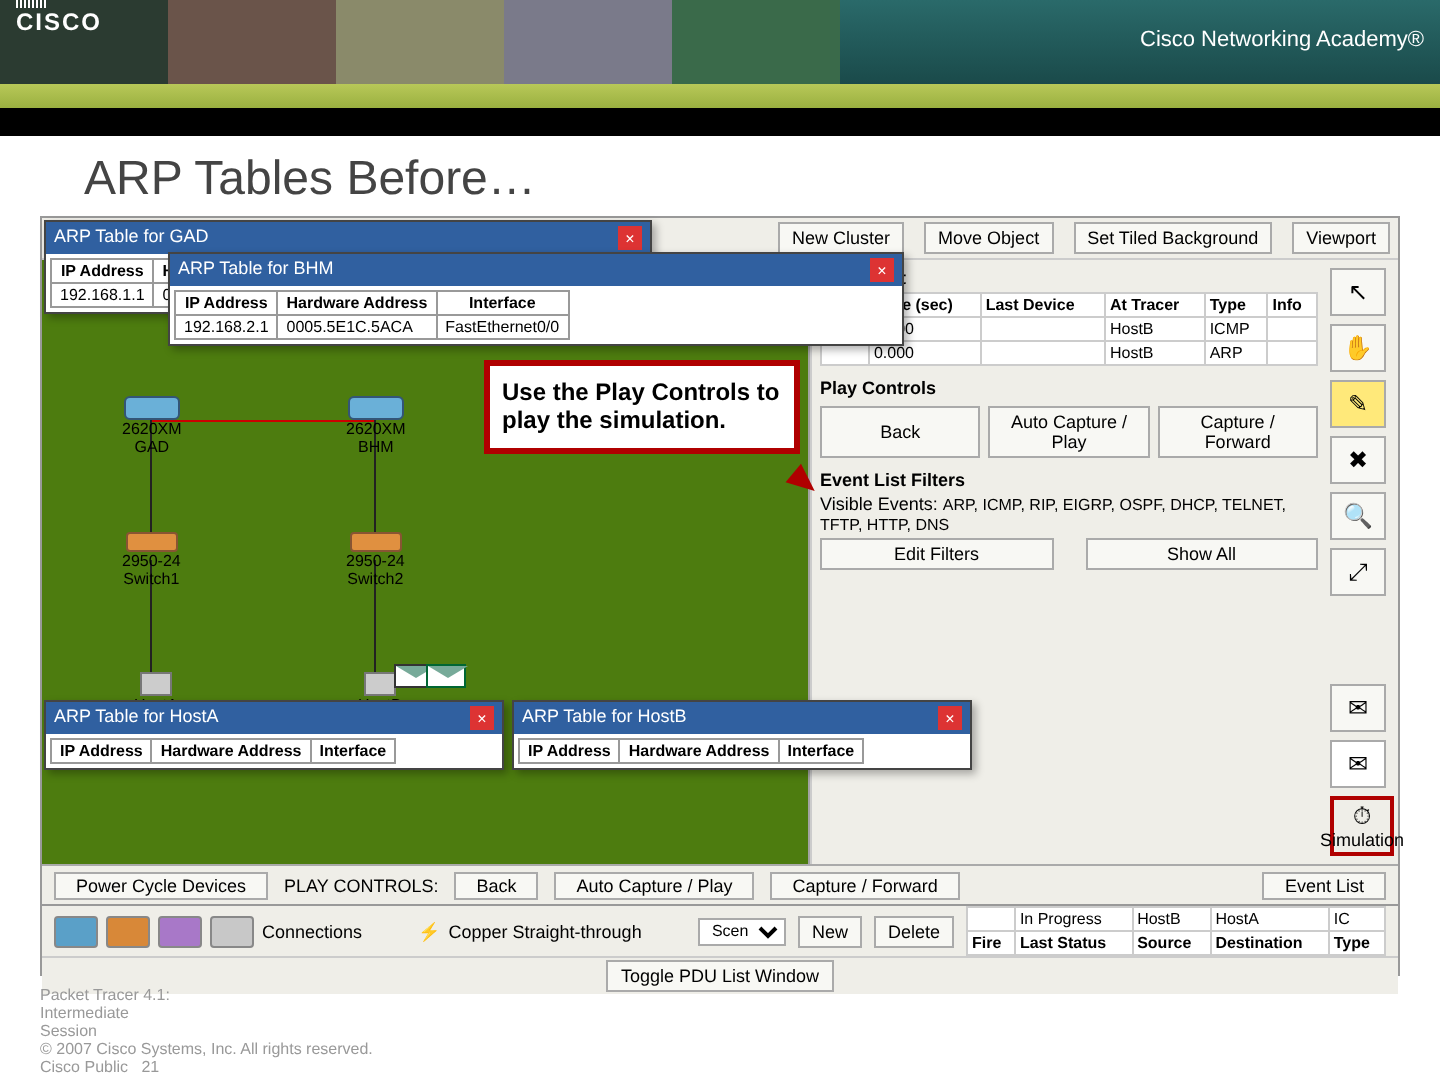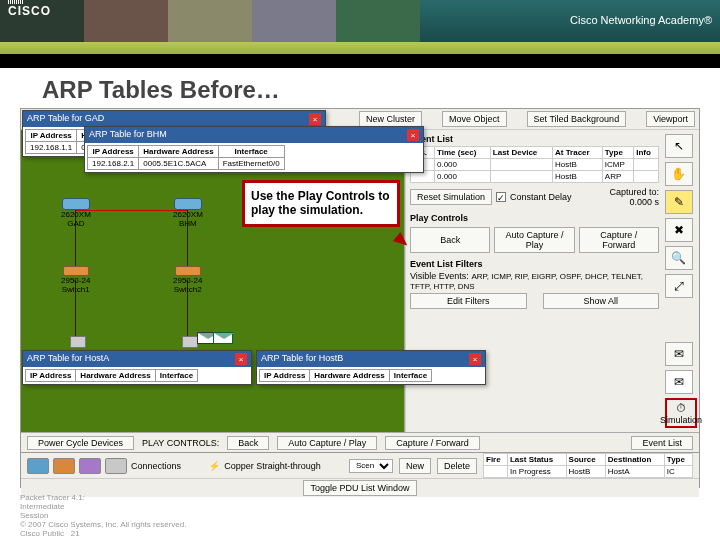--- a/index.html
+++ b/index.html
@@ -7,24 +7,24 @@
   .banner { height: 42px; background: linear-gradient(#2a6a6a,#1a4a4a); position: relative; display: flex; align-items: center; }
   .banner .people { position:absolute; left:0; top:0; width:420px; height:42px; display:flex; }
   .people .p { flex:1; }
   .people .p1{background:#2b3b31}.people .p2{background:#6a544a}.people .p3{background:#8a8a6a}.people .p4{background:#7a7a8a}.people .p5{background:#3a6a4a}
   .banner .logo { position:absolute; left:8px; top:4px; color:#fff; font-weight:bold; font-size:12px; letter-spacing:1px; }
   .banner .bars { position:absolute; left:8px; top:-2px; display:flex; gap:1px; }
   .banner .bars span{display:inline-block;width:1px;height:6px;background:#fff}
   .banner .academy { position:absolute; right:8px; top:14px; color:#fff; font-size:11px; }
   .ribbon { height:12px; background:linear-gradient(#b8c858,#9ab040); }
   .blackbar { height:14px; background:#000; }
-  .slide-title { font-size:24px; color:#444; padding:8px 0 4px 42px; font-weight:bold; }
+  .slide-title { font-size:24px; color:#444; padding:8px 0 4px 42px; font-weight:normal; }
   .stage { position:relative; width:680px; height:380px; margin-left:20px; }
   .app { position:absolute; left:0; top:0; width:680px; height:380px; background:#f4f4f0; border:1px solid #999; }
-  .toolbar-row { display:flex; align-items:center; gap:20px; padding:2px 4px; border-bottom:1px solid #ccc; background:#efeee8; font-size:9px; }
+  .toolbar-row { display:flex; align-items:center; gap:10px; padding:2px 4px; border-bottom:1px solid #ccc; background:#efeee8; font-size:9px; }
   .tbtn { border:1px solid #aaa; background:#f8f8f4; padding:2px 6px; font-size:9px; }
   .mainrow { display:flex; height:302px; }
   .canvas { flex:1; background:#4d7c0f; position:relative; border-right:1px solid #a3a3a3; }
   .rightcol { width:36px; background:#efeee8; display:flex; flex-direction:column; gap:4px; padding:4px 2px; }
   .ticon { width:28px; height:24px; border:1px solid #aaa; background:#f8f8f4; display:flex;align-items:center;justify-content:center;font-size:12px;}
   .evpanel { width:258px; background:#efeee8; border-left:1px solid #ccc; padding:4px; font-size:9px; }
   .evpanel .hdr { font-weight:bold; margin-bottom:2px; }
   .evtable { width:100%; border:1px solid #bbb; background:#fff; font-size:8px; border-collapse:collapse; }
   .evtable th,.evtable td{ border:1px solid #ccc; padding:1px 2px; text-align:left; }
   .pc-row { display:flex; gap:4px; margin-top:4px; }
@@ -169,29 +169,20 @@
                 <td></td>
                 <td>0.000</td>
                 <td></td>
                 <td>HostB</td>
                 <td>ARP</td>
                 <td></td>
               </tr>
         </tbody>
           </table>
 
-        <div class="rs-row">
-          <button class="tbtn">Reset Simulation</button>
-          <span class="cbox">✓</span>
-          <span>Constant Delay</span>
-          <span style="margin-left:auto;text-align:right">
-            <div>Captured to:</div>
-            <div>0.000 s</div>
-          </span>
-        </div>
 
         <div class="ef">
           <div class="hdr">Play Controls</div>
           <div class="pc-row">
             <button class="tbtn">Back</button>
             <button class="tbtn">Auto Capture / Play</button>
             <button class="tbtn">Capture / Forward</button>
           </div>
         </div>
 
@@ -242,32 +233,32 @@
       <span style="width:20px"></span>
       <span style="color:#b80">⚡</span>
         <span>Copper Straight-through</span>
       <span style="margin-left:auto;display:flex;gap:6px;align-items:center">
         <select class="small-input"><option>Scenario 0</option></select>
         <button class="tbtn">New</button>
         <button class="tbtn">Delete</button>
         <table class="evtable" style="width:210px">
           <tbody>
               <tr>
+                <td></td>
+                <td>In Progress</td>
+                <td>HostB</td>
+                <td>HostA</td>
+                <td>IC</td>
+              </tr>
+          <tr>
                 <th>Fire</th>
                 <th>Last Status</th>
                 <th>Source</th>
                 <th>Destination</th>
                 <th>Type</th>
-              </tr>
-          <tr>
-                <td></td>
-                <td>In Progress</td>
-                <td>HostB</td>
-                <td>HostA</td>
-                <td>IC</td>
               </tr>
         </tbody>
           </table>
       </span>
     </div>
     <div style="display:flex;justify-content:center;padding:1px;background:#efeee8;border-top:1px solid #ccc">
       <button class="tbtn">Toggle PDU List Window</button>
     </div>
   </div>
 
@@ -286,21 +277,21 @@
             </tr>
       <tr>
               <td>192.168.1.1</td>
               <td>0000.0C98.E093</td>
               <td>FastEthernet0/0</td>
             </tr>
     </tbody>
         </table>
       </div>
   </div>
-  <div class="arp-win" style="left:64px;top:18px;width:340px">
+  <div class="arp-win" style="left:64px;top:18px;width:368px">
     <div class="arp-title">
         <span>ARP Table for BHM</span>
         <span class="x">×</span>
       </div>
     <div class="arp-body">
         <table>
       <tbody>
             <tr>
               <th>IP Address</th>
               <th>Hardware Address</th>

